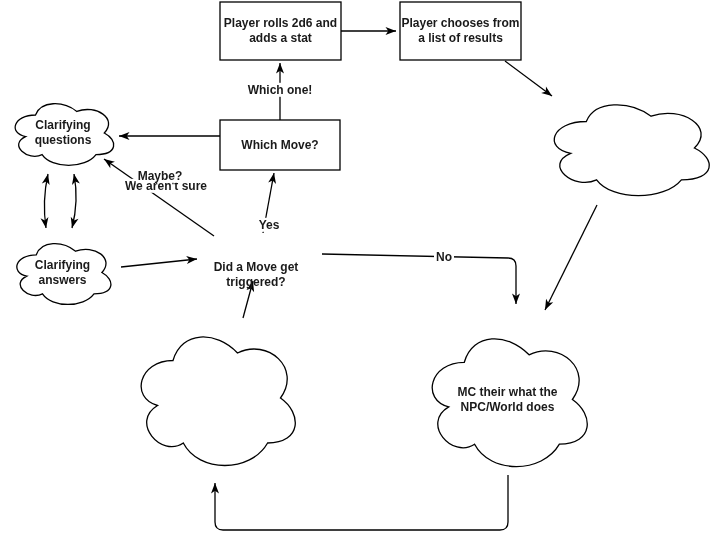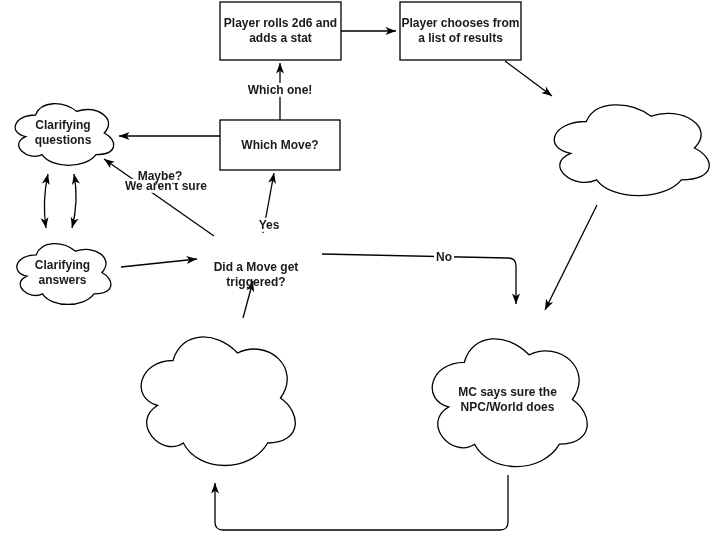--- a/index.html
+++ b/index.html
@@ -83,21 +83,21 @@
 adds a stat</div>
   <div class="node-label" style="left:400px;top:2px;width:121px;height:58px;">Player chooses from
 a list of results</div>
   <div class="node-label" style="left:220px;top:120px;width:120px;height:50px;">Which Move?</div>
   <div class="node-label" style="left:195px;top:238px;width:122px;height:34px;margin-top:20px;">Did a Move get
 triggered?</div>
   <div class="node-label" style="left:8px;top:97px;width:110px;height:72px;">Clarifying
 questions</div>
   <div class="node-label" style="left:10px;top:237px;width:105px;height:71px;">Clarifying
 answers</div>
-  <div class="node-label" style="left:421px;top:325px;width:173px;height:149px;">MC says sure the
+  <div class="node-label" style="left:421px;top:325px;width:173px;height:149px;">MC their what the
 NPC/World does</div>
 
   <div class="edge-label" style="left:280px;top:90px;">Which one!</div>
   <div class="edge-label" style="left:166px;top:146px;margin-top:40px;">We aren't sure</div>
   <div class="edge-label" style="left:160px;top:176px;">Maybe?</div>
   <div class="edge-label" style="left:269px;top:198px;margin-top:27px;">Yes</div>
   <div class="edge-label" style="left:444px;top:257px;">No</div>
 
 </div>
 

